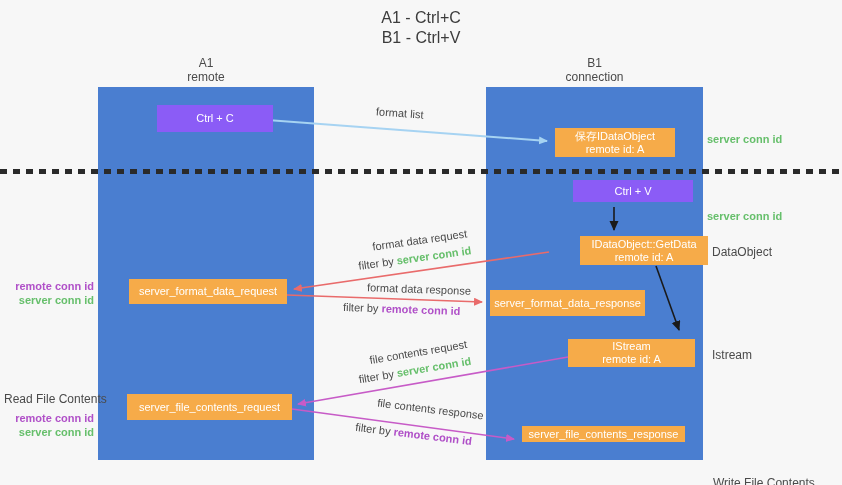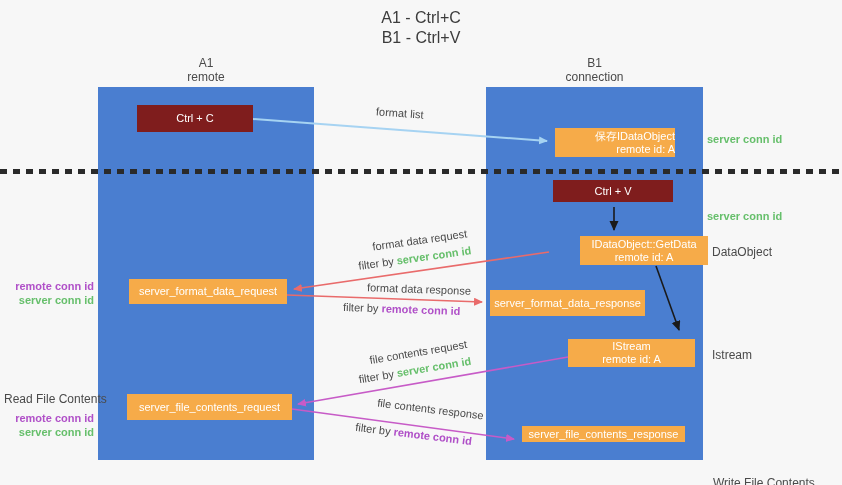--- a/index.html
+++ b/index.html
@@ -26,21 +26,21 @@
     position:absolute;left:0;top:169px;width:842px;height:5px;
     background:repeating-linear-gradient(90deg,#2a2a2a 0 7px,transparent 7px 13px);
   }
   .arrows{position:absolute;left:0;top:0;width:842px;height:485px;}
   .node{
     position:absolute;color:#fff;text-align:center;
     display:flex;flex-direction:column;justify-content:center;
     font-size:11px;line-height:13px;white-space:nowrap;
   }
   .node.orange{background:#f6ab49;}
-  .node.green{background:#7f1d1d;}
+  .node.green{background:#8b5cf6;margin-left:20px;}
   .lbl{
     position:absolute;white-space:nowrap;font-size:11px;color:#4a4a4a;
   }
   .lbl.big{font-size:12px;}
   .green-text{color:#66bf6b;font-weight:bold;}
   .purple-text{color:#b050c8;font-weight:bold;}
   .conn-pair{
     position:absolute;width:86px;text-align:right;
     font-size:11px;line-height:14px;font-weight:bold;white-space:nowrap;
   }
@@ -90,21 +90,21 @@
     <line x1="549" y1="252" x2="294" y2="289" stroke="#e96b6b" stroke-width="1.6" marker-end="url(#m-red)"></line>
     <line x1="287" y1="295" x2="482" y2="302" stroke="#e96b6b" stroke-width="1.6" marker-end="url(#m-red)"></line>
     <line x1="568" y1="357" x2="298" y2="404" stroke="#c75bc7" stroke-width="1.6" marker-end="url(#m-magenta)"></line>
     <line x1="292" y1="409" x2="514" y2="439" stroke="#c75bc7" stroke-width="1.6" marker-end="url(#m-magenta)"></line>
   </svg>
 
   <div class="node green" style="left:137px;top:105px;width:116px;height:27px;">
     <div>Ctrl + C</div>
   </div>
 
-  <div class="node orange" style="left:555px;top:128px;width:120px;height:29px;text-align:right;">
+  <div class="node orange" style="left:555px;top:128px;width:120px;height:29px;">
     <div>保存IDataObject</div>
     <div>remote id: A</div>
   </div>
 
   <div class="node green" style="left:553px;top:180px;width:120px;height:22px;">
     <div>Ctrl + V</div>
   </div>
 
   <div class="node orange" style="left:580px;top:236px;width:128px;height:29px;">
     <div>IDataObject::GetData</div>

